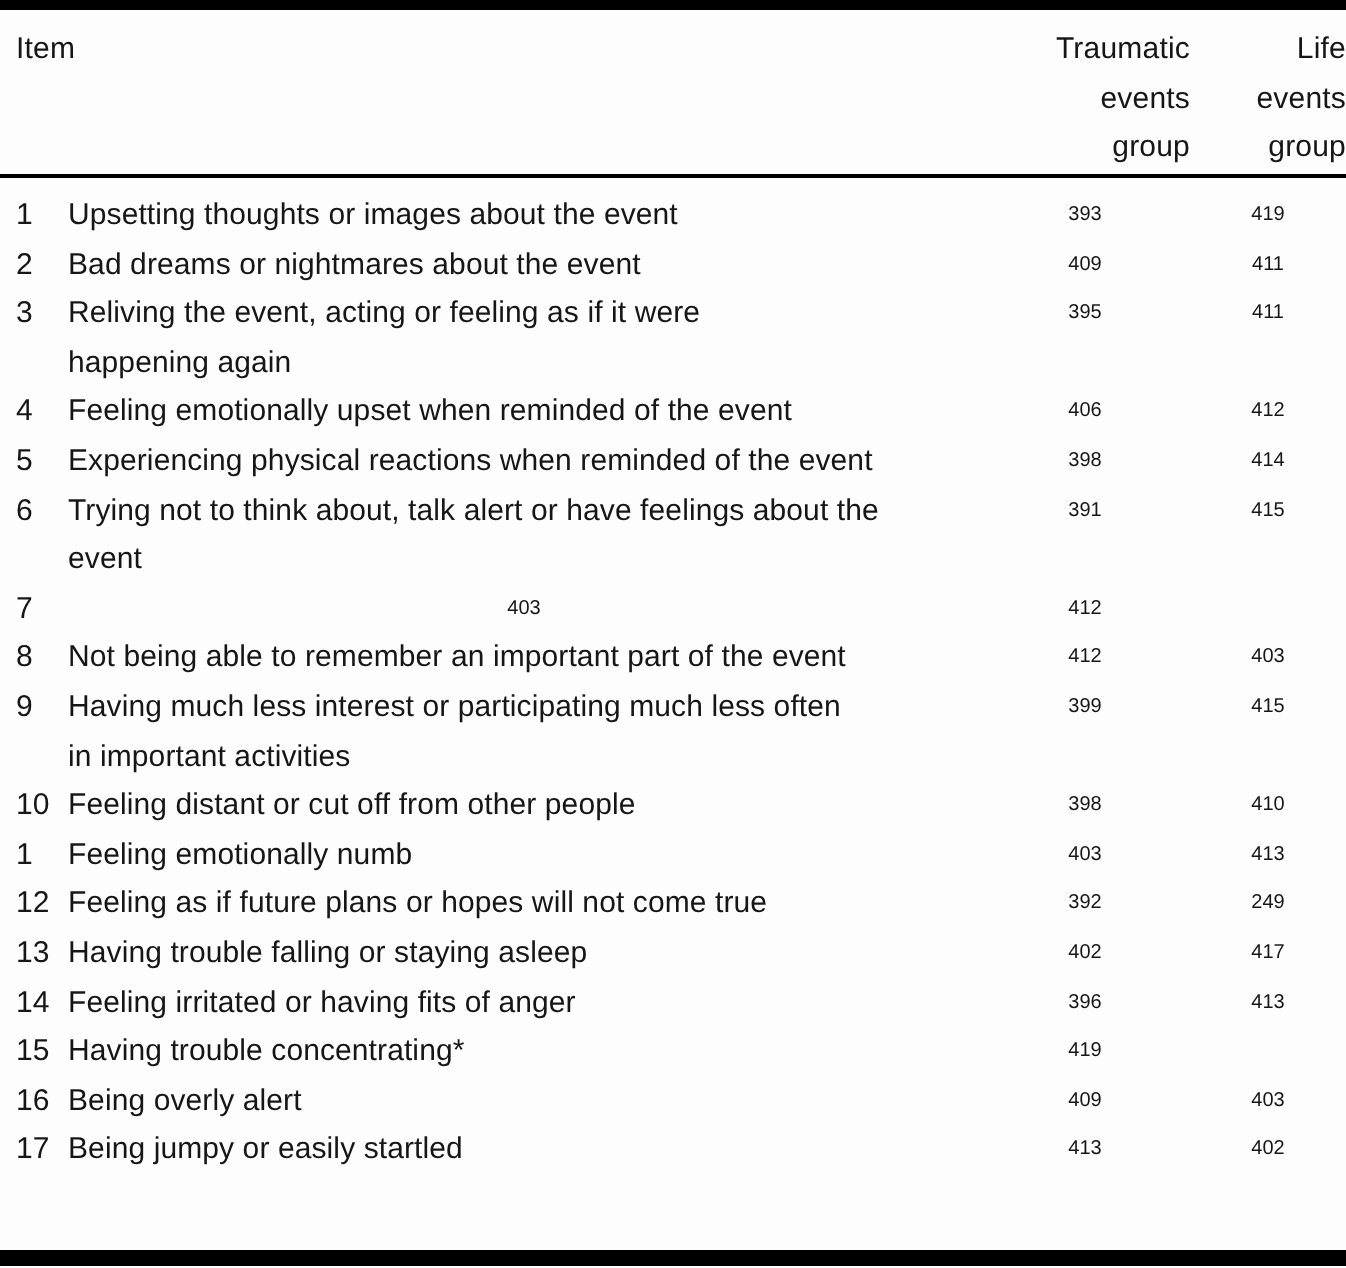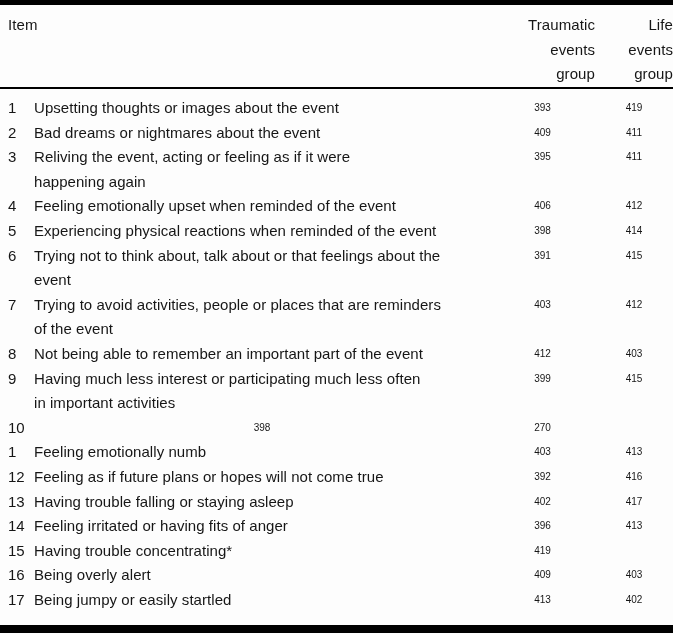--- a/index.html
+++ b/index.html
@@ -132,30 +132,28 @@
 
   <div class="row grid-cols">
     <div class="cell-num">5</div>
     <div class="cell-text">Experiencing physical reactions when reminded of the event</div>
     <div class="cell-val">398</div>
     <div class="cell-val">414</div>
   </div>
 
   <div class="row grid-cols">
     <div class="cell-num">6</div>
-    <div class="cell-text">Trying not to think about, talk about or that feelings about the
+    <div class="cell-text">Trying not to think about, talk alert or have feelings about the
 event</div>
     <div class="cell-val">391</div>
     <div class="cell-val">415</div>
   </div>
 
   <div class="row grid-cols">
     <div class="cell-num">7</div>
-    <div class="cell-text">Trying to avoid activities, people or places that are reminders
-of the event</div>
     <div class="cell-val">403</div>
     <div class="cell-val">412</div>
   </div>
 
   <div class="row grid-cols">
     <div class="cell-num">8</div>
     <div class="cell-text">Not being able to remember an important part of the event</div>
     <div class="cell-val">412</div>
     <div class="cell-val">403</div>
   </div>
@@ -163,36 +161,37 @@
   <div class="row grid-cols">
     <div class="cell-num">9</div>
     <div class="cell-text">Having much less interest or participating much less often
 in important activities</div>
     <div class="cell-val">399</div>
     <div class="cell-val">415</div>
   </div>
 
   <div class="row grid-cols">
     <div class="cell-num">10</div>
+    <div class="cell-text">Feeling distant or cut off from other people</div>
     <div class="cell-val">398</div>
-    <div class="cell-val">270</div>
+    <div class="cell-val">410</div>
   </div>
 
   <div class="row grid-cols">
     <div class="cell-num">1</div>
     <div class="cell-text">Feeling emotionally numb</div>
     <div class="cell-val">403</div>
     <div class="cell-val">413</div>
   </div>
 
   <div class="row grid-cols">
     <div class="cell-num">12</div>
     <div class="cell-text">Feeling as if future plans or hopes will not come true</div>
     <div class="cell-val">392</div>
-    <div class="cell-val">416</div>
+    <div class="cell-val">249</div>
   </div>
 
   <div class="row grid-cols">
     <div class="cell-num">13</div>
     <div class="cell-text">Having trouble falling or staying asleep</div>
     <div class="cell-val">402</div>
     <div class="cell-val">417</div>
   </div>
 
   <div class="row grid-cols">

